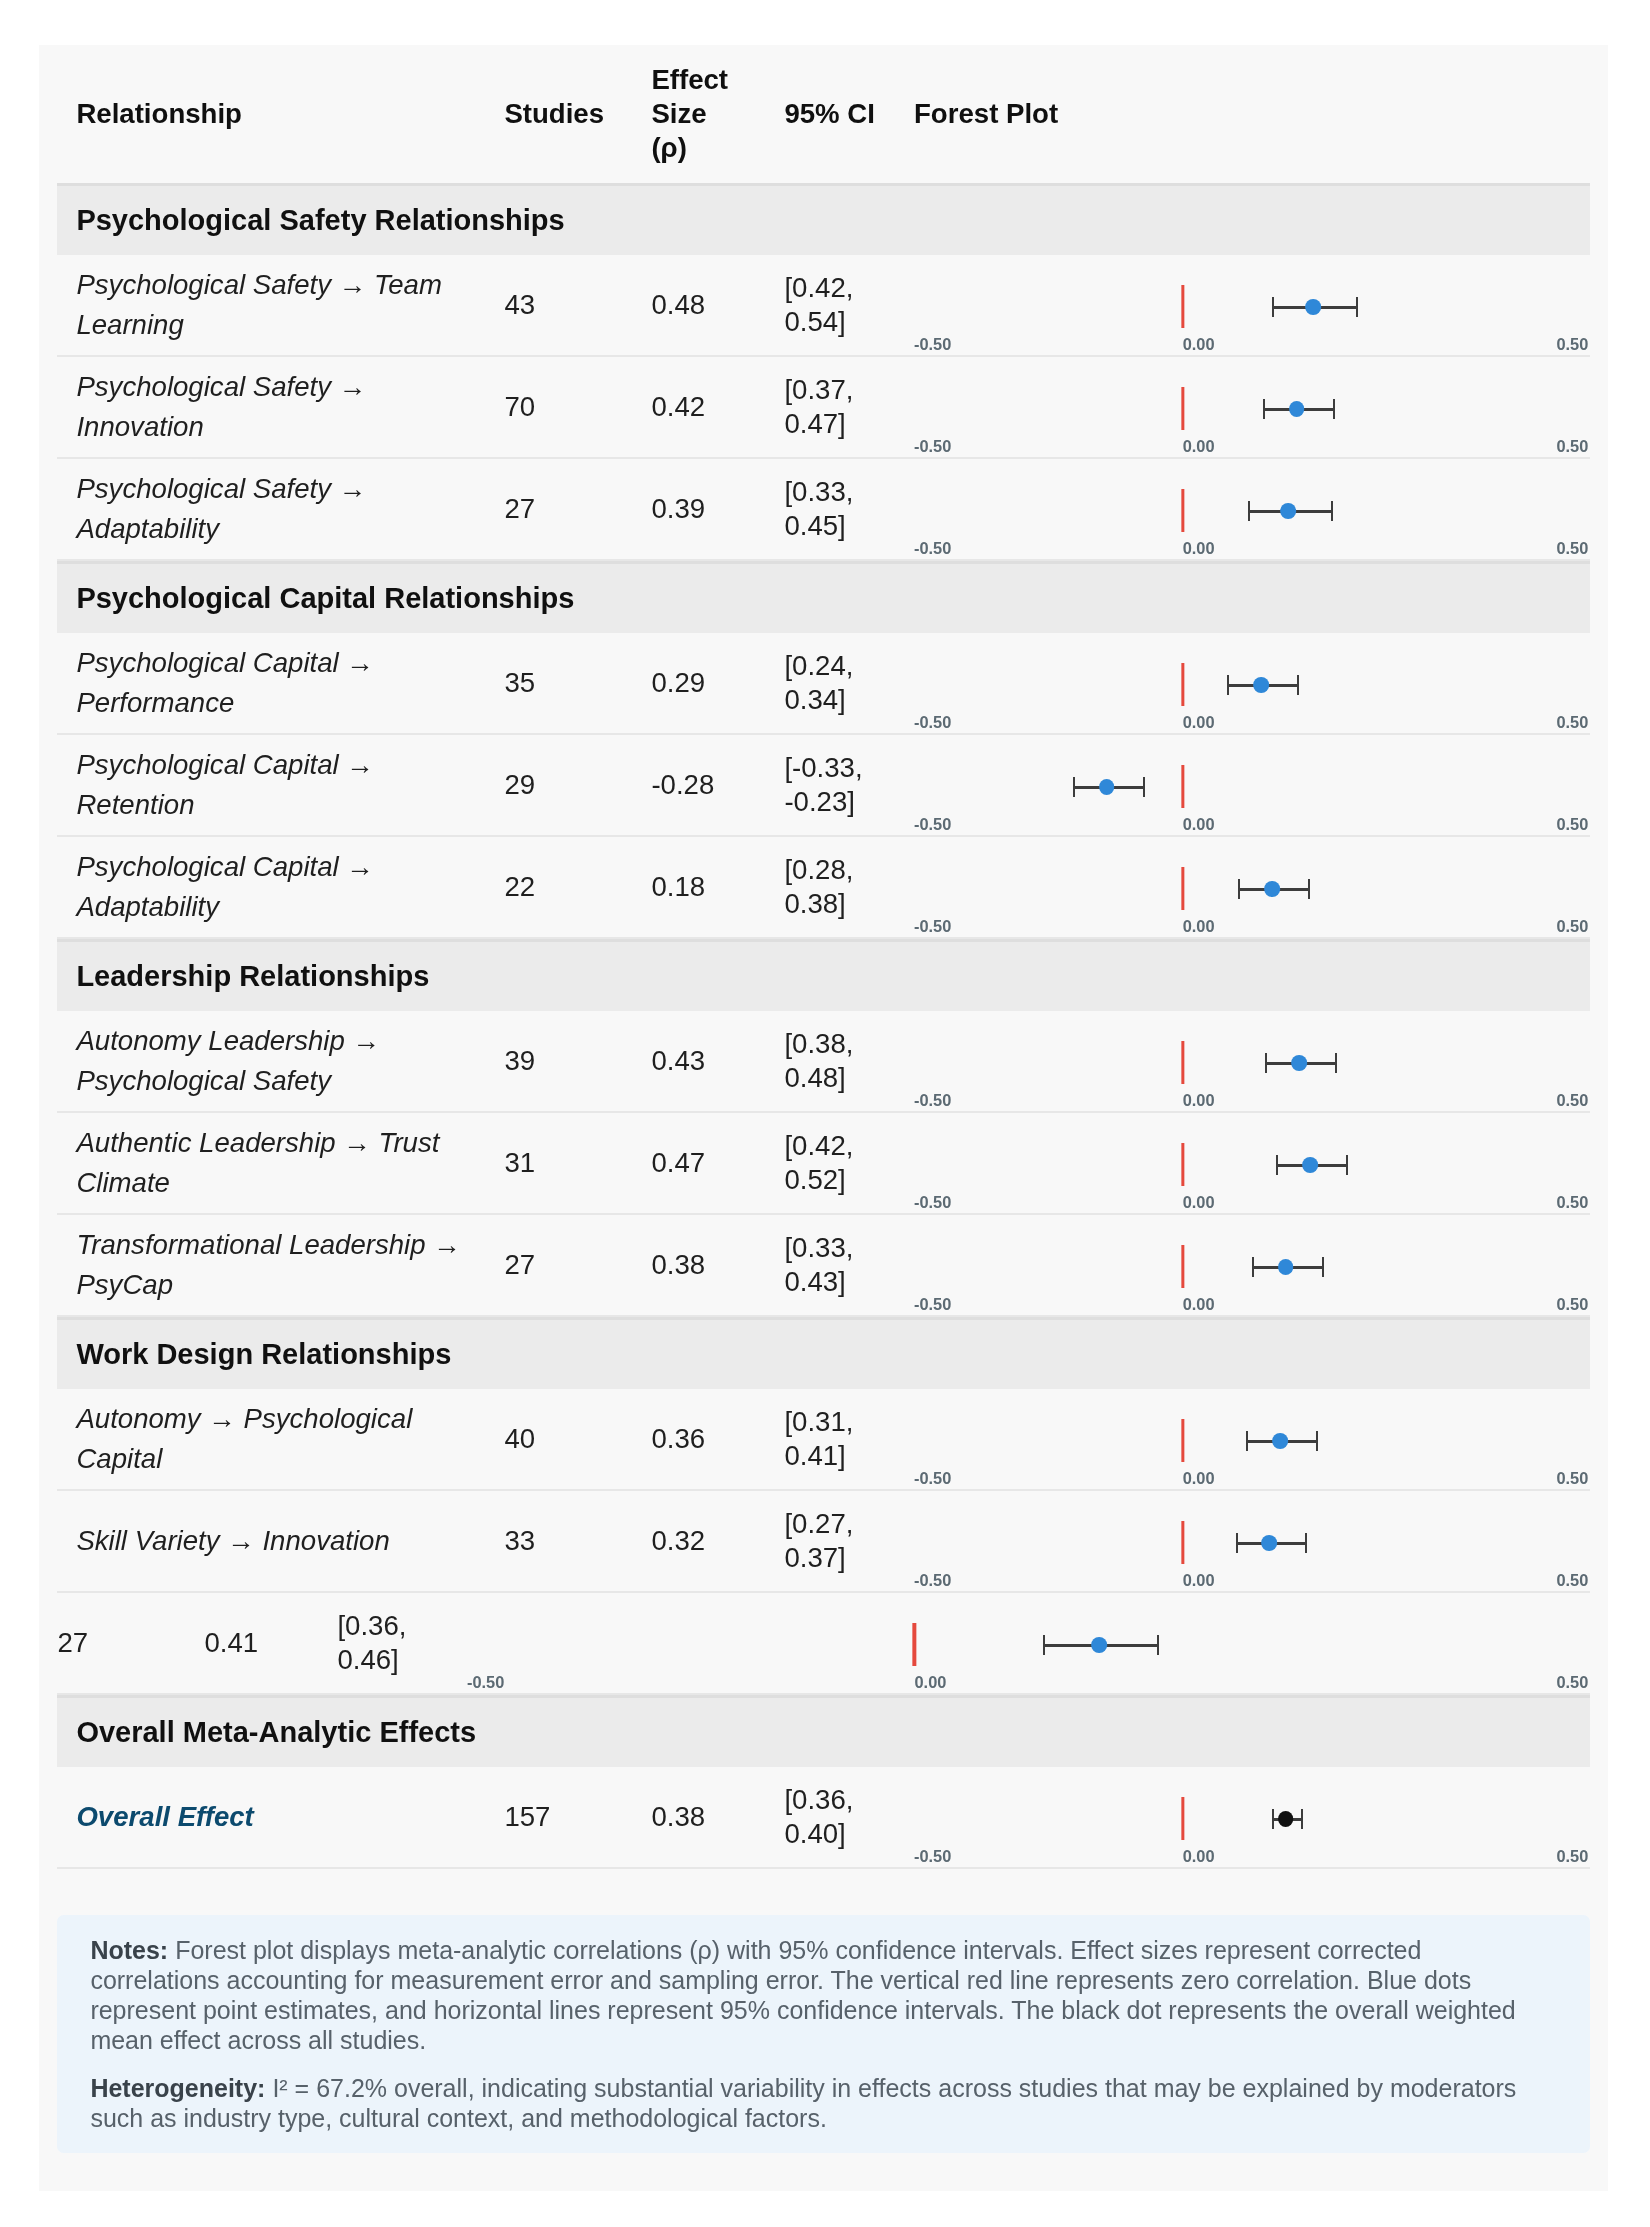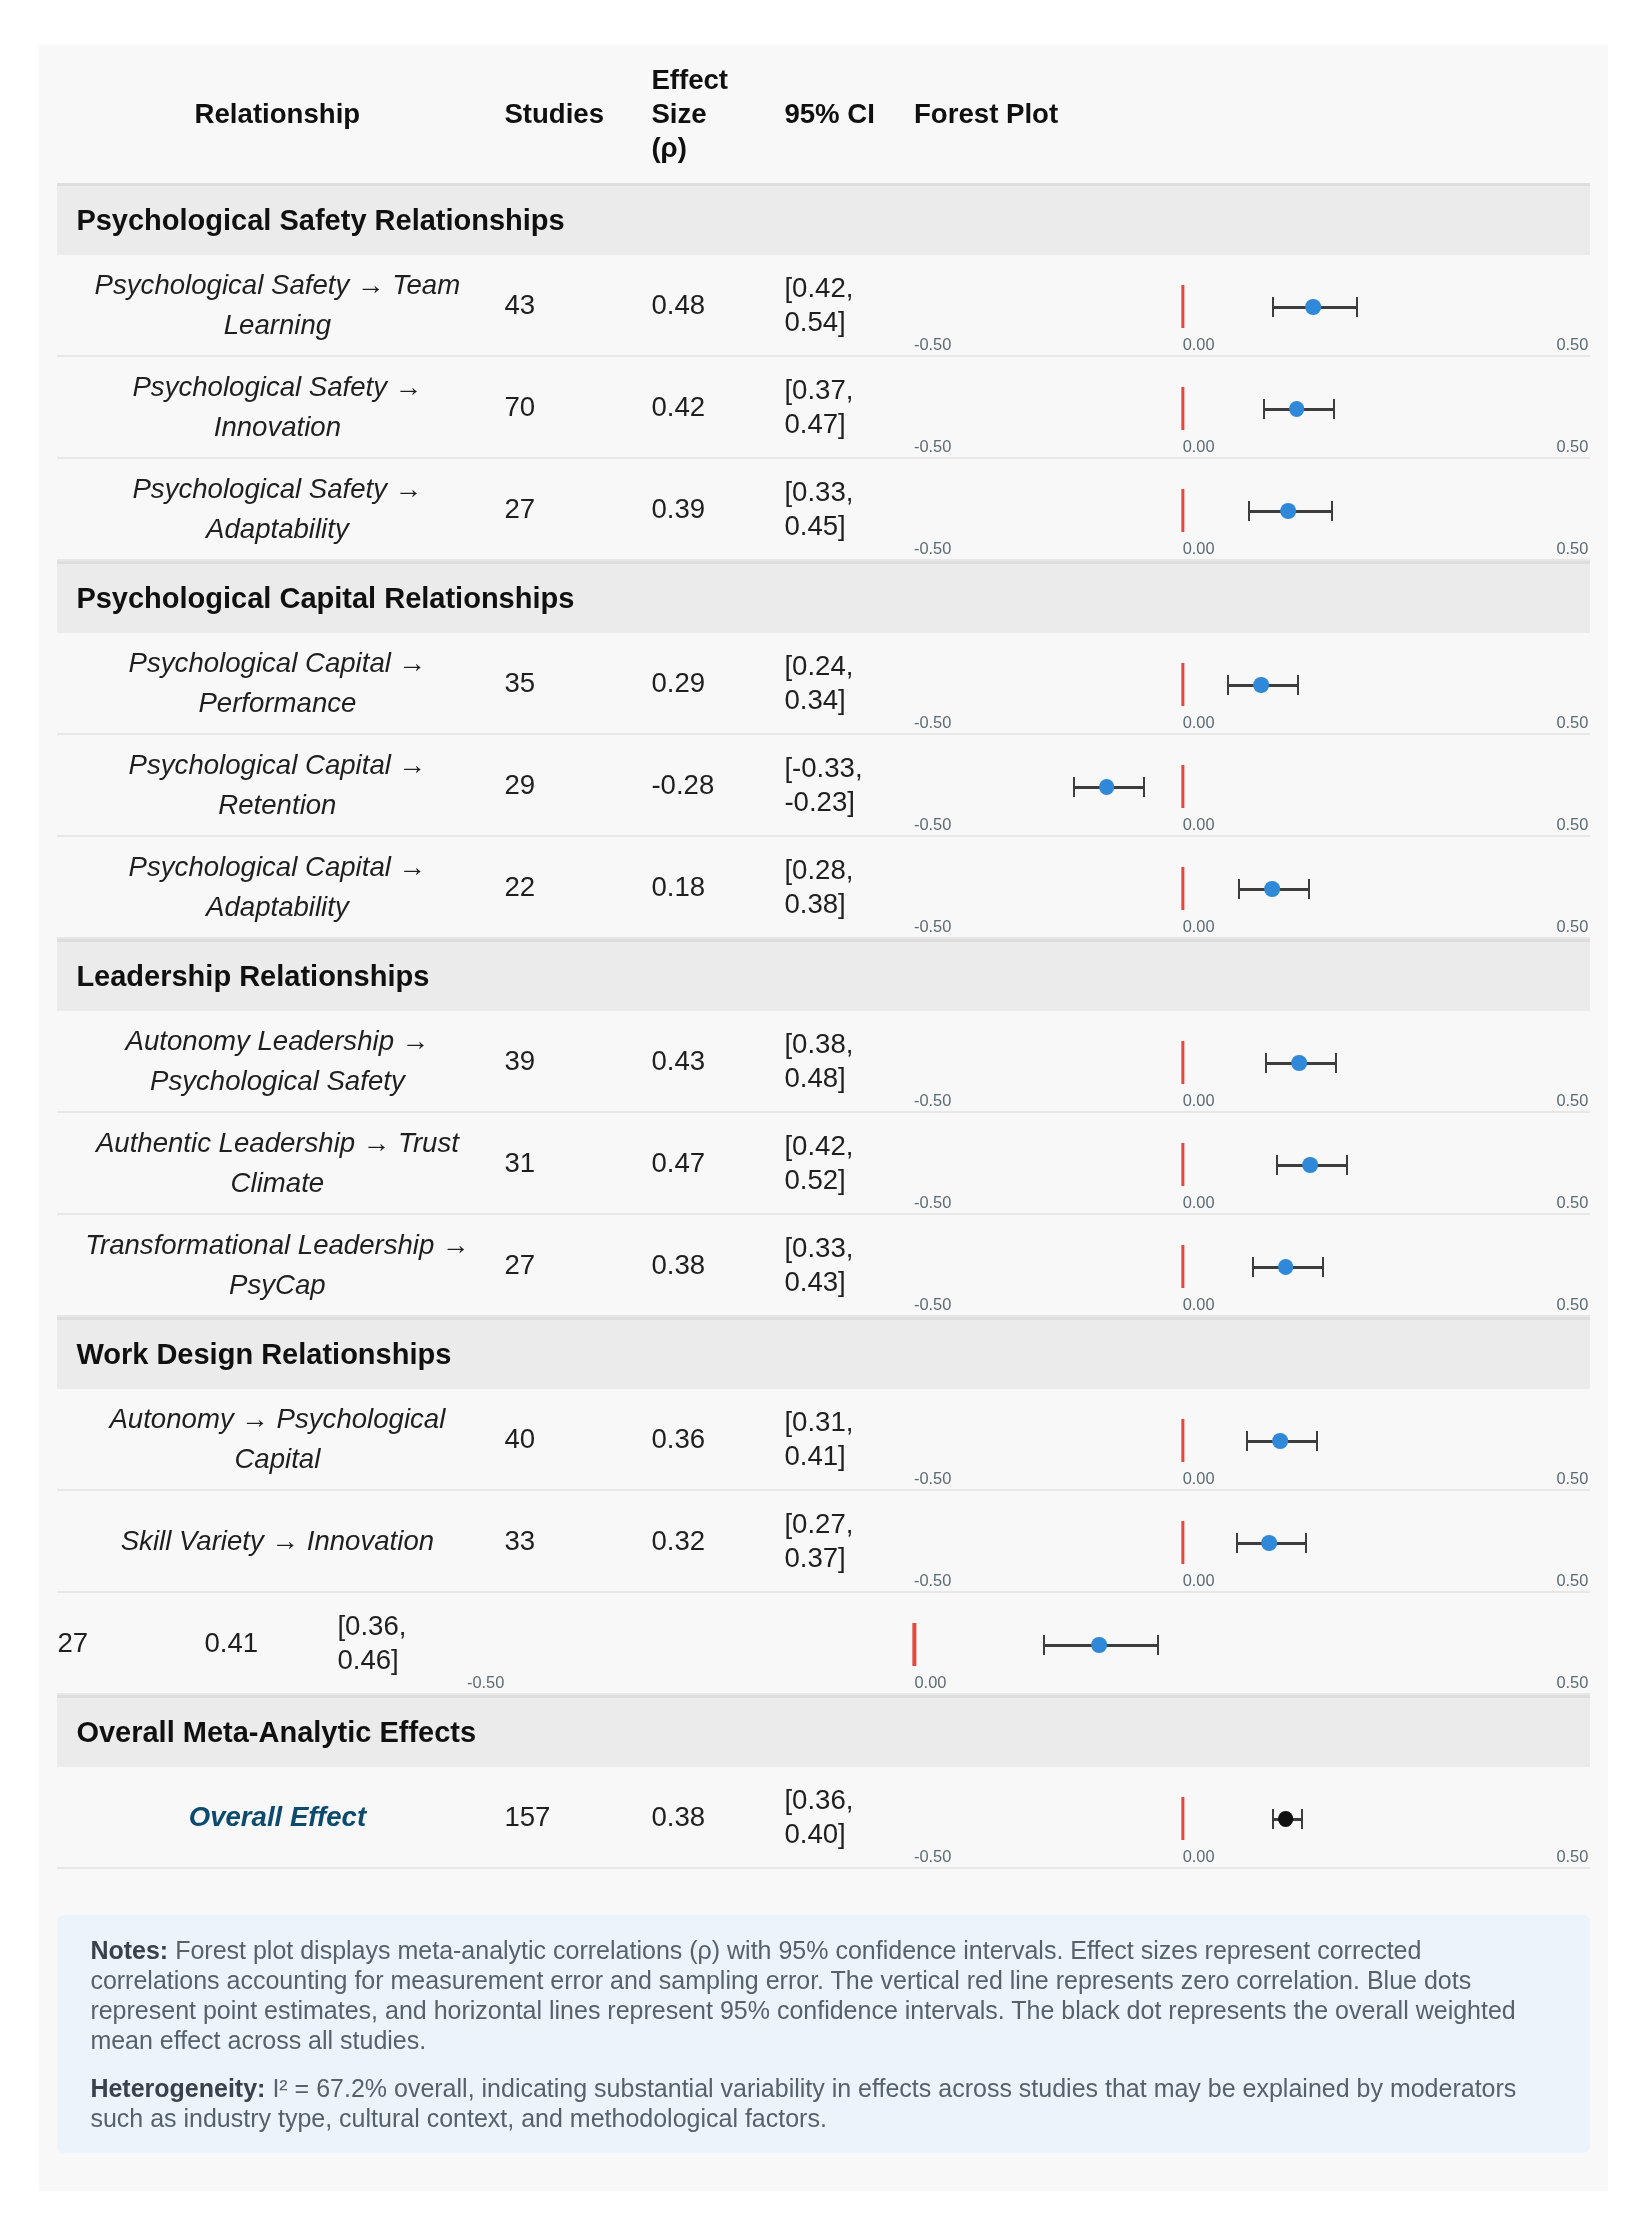--- a/index.html
+++ b/index.html
@@ -3,21 +3,21 @@
 <meta charset="utf-8">
 <style>
   html,body{margin:0;padding:0;}
   body{font-family:"Liberation Sans","DejaVu Sans",sans-serif;background:#ffffff;}
   .page{position:relative;width:1650px;height:2227px;background:#ffffff;overflow:hidden;box-sizing:border-box;padding:45px 39px 0 39px;}
   .card{width:1569px;box-sizing:border-box;background:var(--card-bg);padding:0 18.4px 38px 18.4px;}
 
   
   .thead{display:flex;align-items:center;height:138px;font-weight:bold;font-size:27.6px;line-height:34px;color:#101010;}
   .cell{box-sizing:border-box;}
-  .c-rel{flex:0 0 447px;padding:0 26px 0 19px;text-align:center;}
+  .c-rel{flex:0 0 447px;padding:0 26px 0 19px;}
   .c-stud{flex:0 0 147px;}
   .c-eff{flex:0 0 133px;}
   .c-ci{flex:0 0 127px;}
   .c-forest{flex:1 1 auto;position:relative;height:100%;}
   .thead .c-forest{display:flex;align-items:center;padding-left:2.6px;}
   .hdr-narrow{display:inline-block;max-width:98px;}
 
   
   .band{height:72px;box-sizing:border-box;background:var(--band-bg);border-top:3.3px solid #dedede;
         display:flex;align-items:center;padding-left:19px;font-weight:bold;font-size:29px;color:#101010;}
@@ -27,21 +27,21 @@
         font-size:27.6px;color:#1f1f1f;}
   .trow .c-rel{line-height:40px;font-style:italic;}
   .trow .c-ci{line-height:34px;}
   .trow.bold .c-rel{font-weight:bold;color:#0c4a6e;}
 
   
   .zero{position:absolute;left:40%;top:30px;width:3.3px;height:43px;background:var(--zero-line);transform:translateX(-50%);}
   .whisker{position:absolute;top:42px;height:19.7px;border-left:2.6px solid var(--whisker);border-right:2.6px solid var(--whisker);}
   .whisker::after{content:"";position:absolute;left:0;right:0;top:8.5px;height:3.3px;background:var(--whisker);}
   .dot{position:absolute;top:44px;width:15.7px;height:15.7px;border-radius:50%;transform:translateX(-50%);}
-  .tick{position:absolute;top:80px;font-size:16.4px;line-height:19.7px;color:#5c6a73;font-weight:normal;}
+  .tick{position:absolute;top:80px;font-size:16.4px;line-height:19.7px;color:#5c6a73;font-weight:bold;}
   .t-left{left:2.6px;}
   .t-zero{left:40%;}
   .t-right{right:1.3px;}
 
   
   .notes{margin-top:46px;background:var(--notes-bg);border-radius:6.6px;padding:19.7px 33px;
          font-size:25px;line-height:30px;color:#57616a;}
   .notes p{margin:0;}
   .notes p + p{margin-top:18.4px;}
   .notes strong{color:#39424a;}

